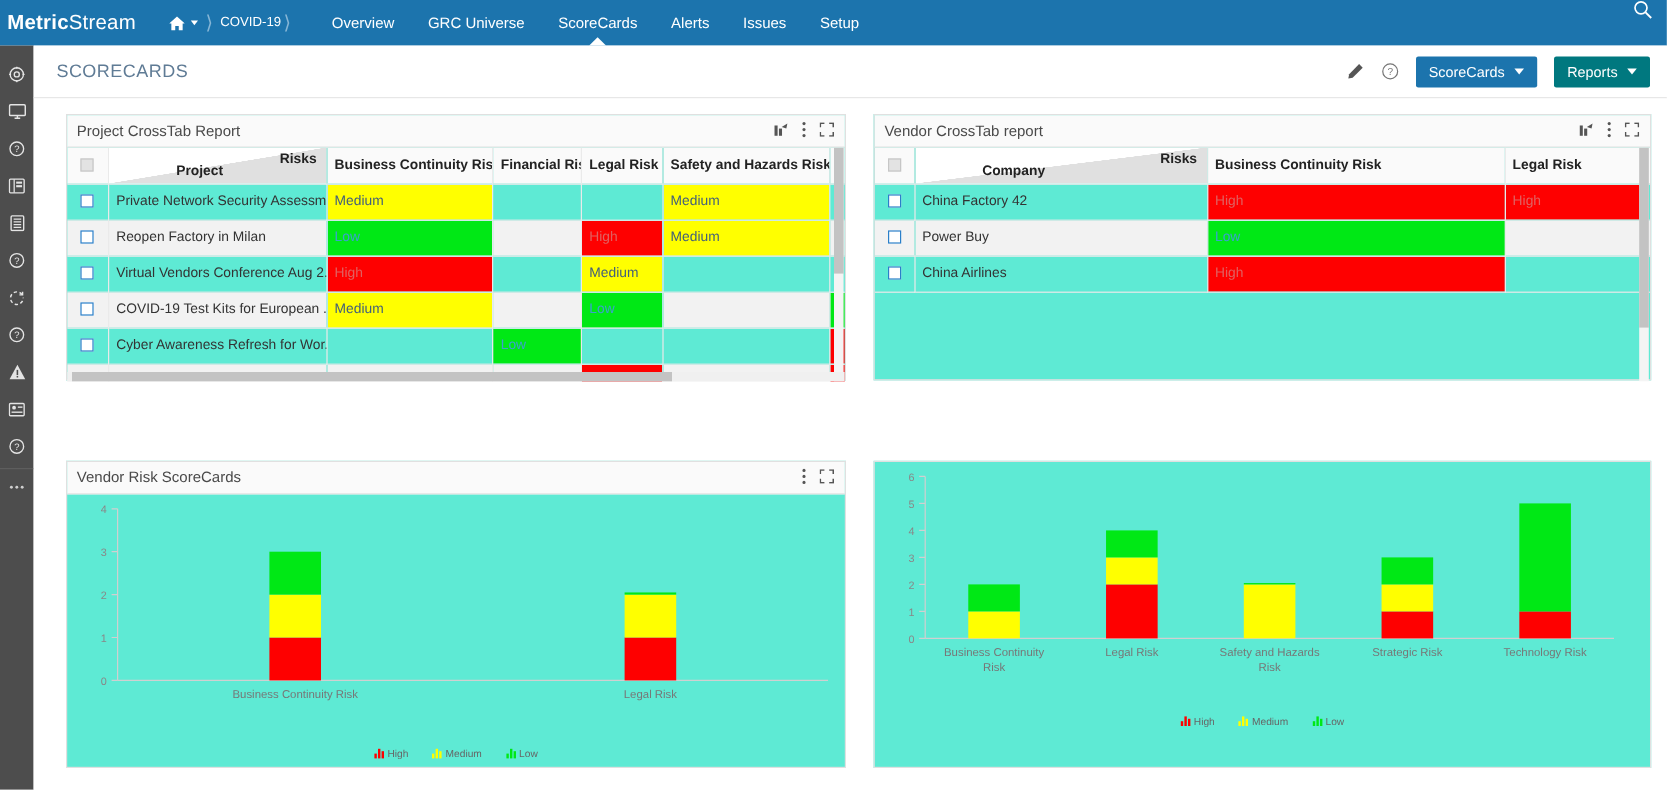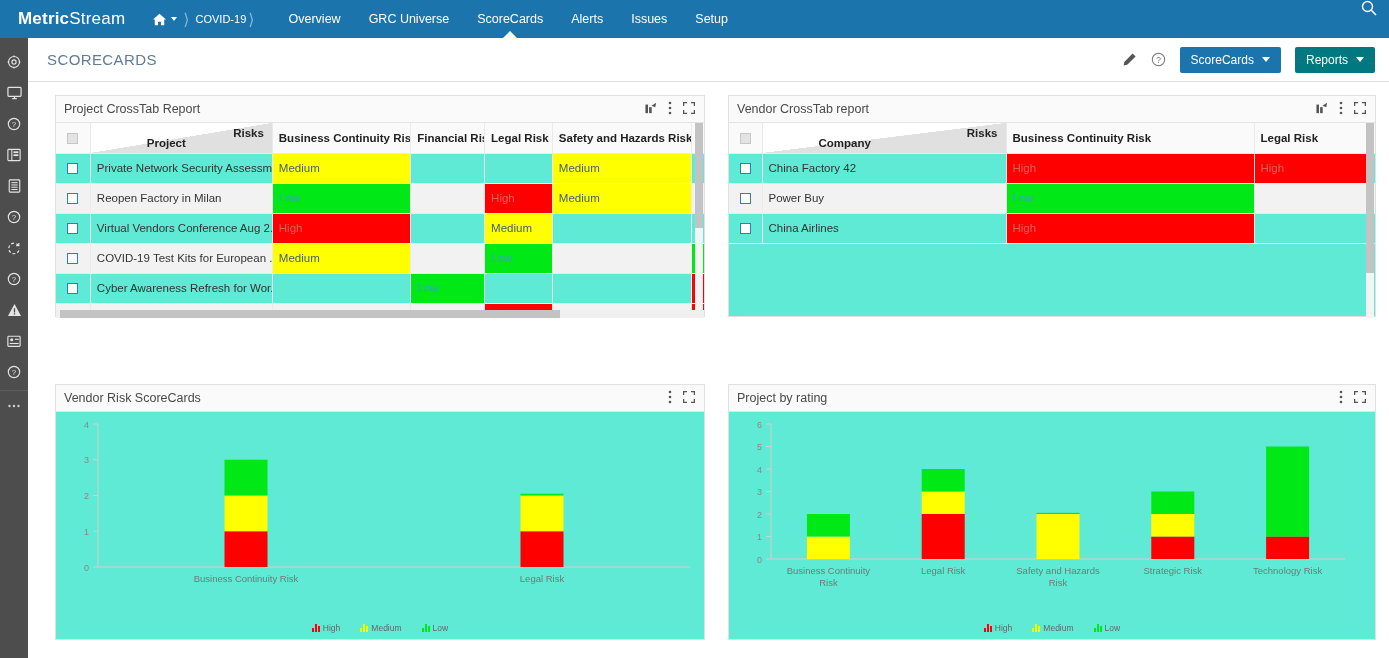--- a/index.html
+++ b/index.html
@@ -9,21 +9,21 @@
     background:#ffffff;
     color:#333;
     font-size:12px;
   }
 
   
   .topnav{
     position:absolute; left:0; top:0; width:1389px; height:38px;
     background:#1c74ad; display:flex; align-items:center;
   }
-  .brand{ color:#fff; font-size:17px; margin-left:18px; letter-spacing:.2px; }
+  .brand{ color:#fff; font-size:17px; margin-left:6px; letter-spacing:.2px; }
   .brand b{ font-weight:bold; }
   .brand span.light{ font-weight:400; }
   .crumbs{ display:flex; align-items:center; margin-left:24px; height:38px; }
   .crumb-home{ color:#fff; font-size:13px; display:flex; align-items:center; gap:3px; padding:0 4px;}
   .crumb-sep{ color:#86b6d6; font-size:16px; margin:0 6px 0 2px; font-weight:300;}
   .crumb-txt{ color:#fff; font-size:11px;text-align:right; }
   .navitems{ display:flex; align-items:center; height:51px; margin-left:14px;}
   .navitem{ color:#fff; font-size:12.5px; padding:0 14px; height:38px; line-height:38px; position:relative; white-space:nowrap;}
   .navitem.active::after{
     content:""; position:absolute; left:50%; bottom:0; transform:translateX(-50%);
@@ -561,37 +561,20 @@
               <i style="height:8px;background:#00e815"></i>
               <i style="height:6px;background:#00e815"></i>
             </span>
           <span>Low</span>
         </div>
       </div>
     </div>
   </div>
 
   <div class="panel" style="left:700px; top:302px; width:648px; height:256px;">
-    <div class="panel-head">
-      <div class="panel-title">Project by rating</div>
-      <div class="panel-acts">
-        <span>
-          <svg width="4" height="14" viewBox="0 0 4 14">
-              <circle cx="2" cy="2" r="1.3" fill="#555"></circle>
-              <circle cx="2" cy="7" r="1.3" fill="#555"></circle>
-              <circle cx="2" cy="12" r="1.3" fill="#555"></circle>
-            </svg>
-        </span>
-        <span>
-          <svg width="12" height="12" viewBox="0 0 12 12">
-              <path d="M0.6 4V0.6H4M8 0.6h3.4V4M11.4 8v3.4H8M4 11.4H0.6V8" fill="none" stroke="#555" stroke-width="1.3"></path>
-            </svg>
-        </span>
-      </div>
-    </div>
     <div class="chartbox">
       <svg id="chart-right" width="646" height="195" viewBox="0 0 646 195">
           <line x1="42" y1="12" x2="42" y2="147" stroke="#d0d0d0" stroke-width="1"></line>
           <line x1="42" y1="147" x2="616" y2="147" stroke="#d0d0d0" stroke-width="1"></line>
           <line x1="37" y1="147" x2="42" y2="147" stroke="#d0d0d0" stroke-width="1"></line>
           <text x="33" y="150.5" text-anchor="end" class="ax-tick">0</text>
           <line x1="37" y1="124.5" x2="42" y2="124.5" stroke="#d0d0d0" stroke-width="1"></line>
           <text x="33" y="128" text-anchor="end" class="ax-tick">1</text>
           <line x1="37" y1="102" x2="42" y2="102" stroke="#d0d0d0" stroke-width="1"></line>
           <text x="33" y="105.5" text-anchor="end" class="ax-tick">2</text>

